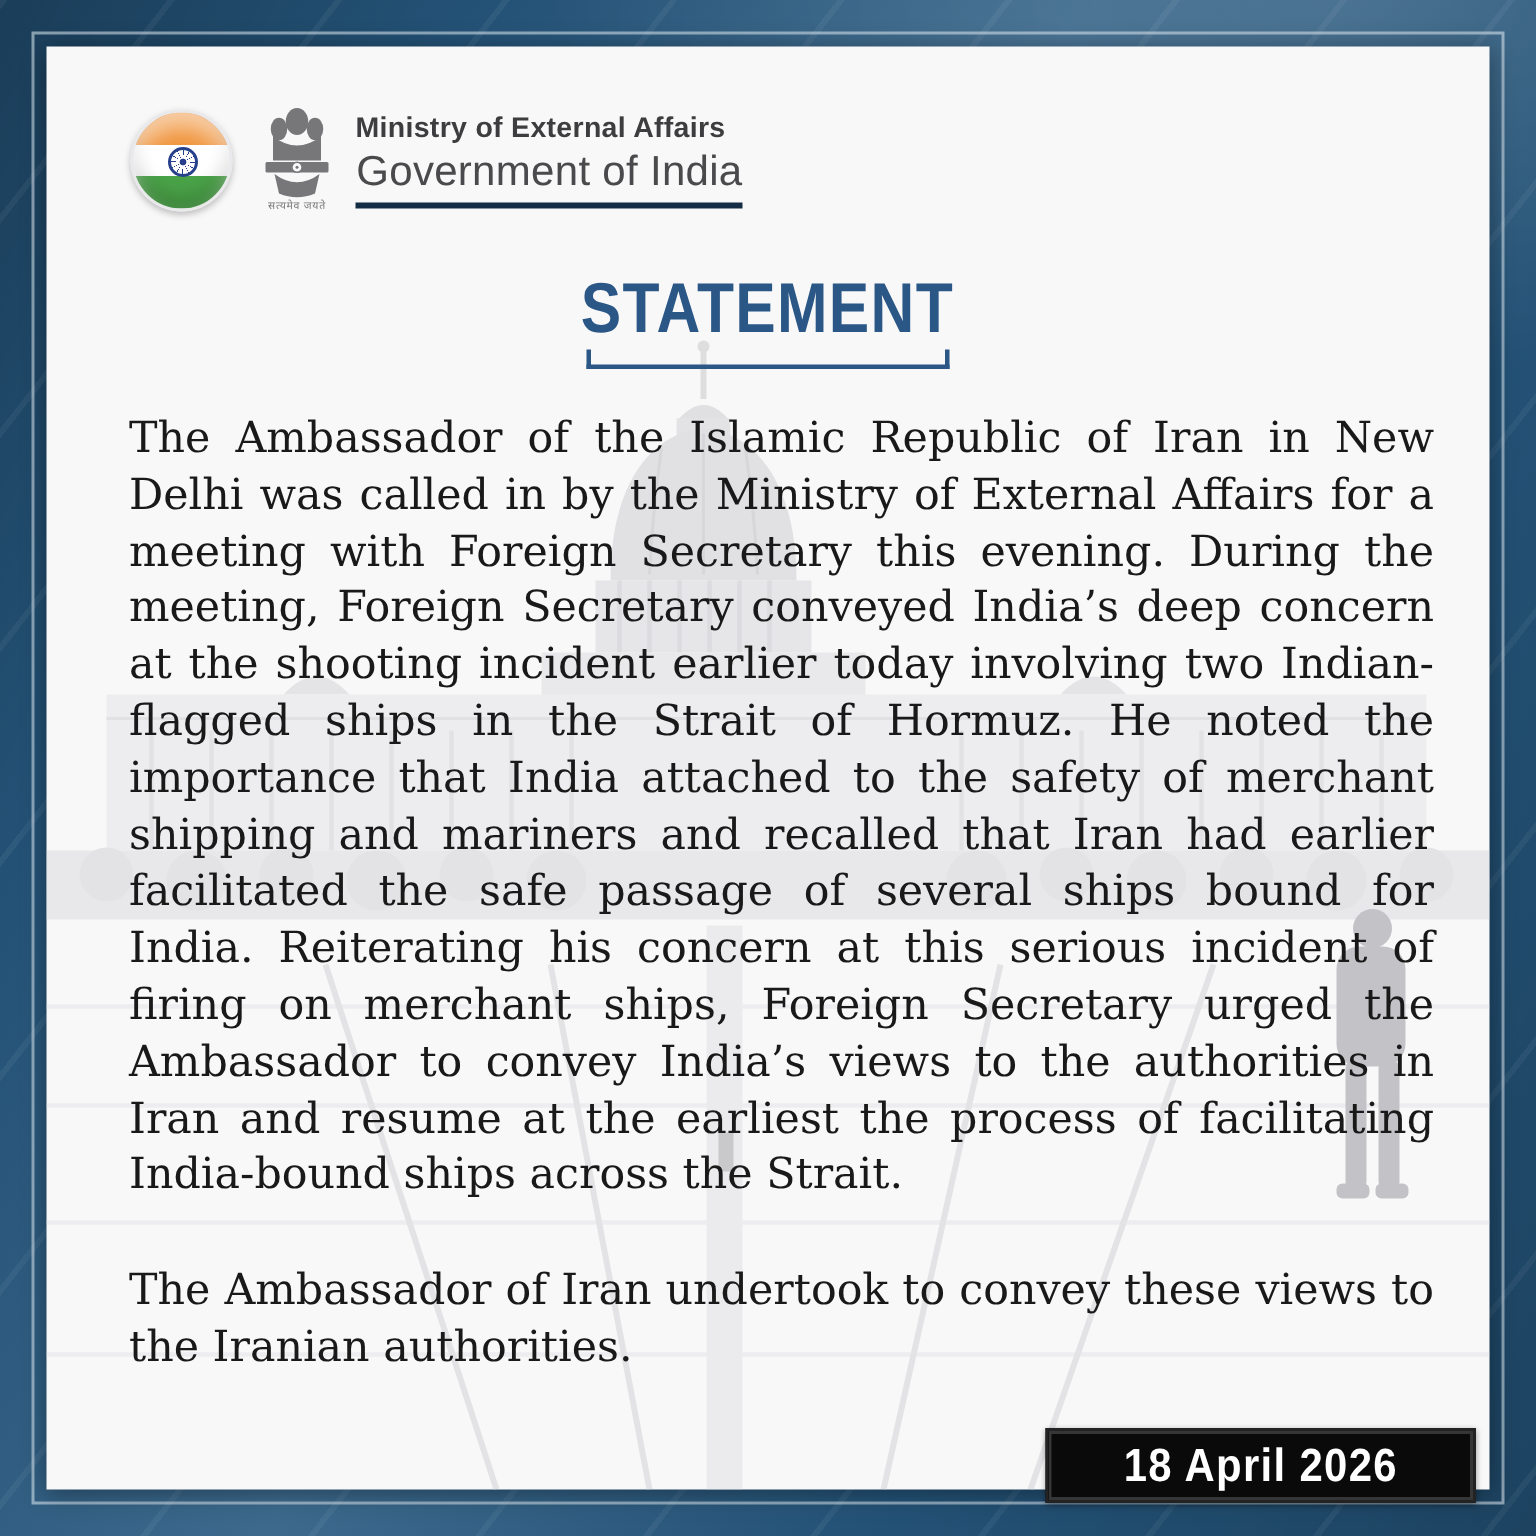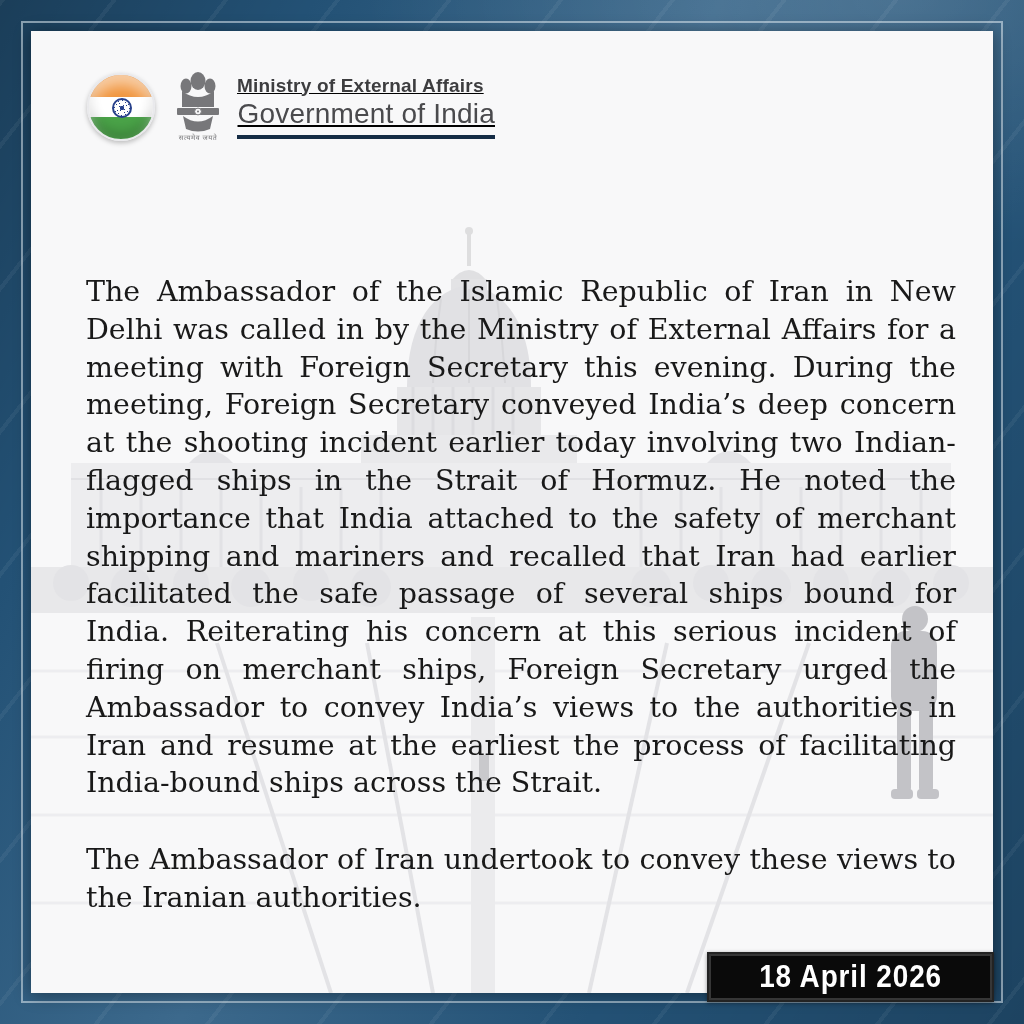--- a/index.html
+++ b/index.html
@@ -38,21 +38,21 @@
   .chakra{
     position:absolute;left:50%;top:50%;width:16px;height:16px;margin:-9px 0 0 -9px;
     border:2px solid #27408b;border-radius:50%;
     background:
       radial-gradient(circle at 50% 50%, #27408b 0 2px, transparent 2.5px),
       repeating-conic-gradient(#27408b 0deg 4deg, transparent 4deg 30deg);
   }
   .emblem{margin-left:12px;width:62px;text-align:center;}
   .emblem svg{display:block;margin:0 auto;}
   .emblem-motto{font-size:7px;color:#77777a;letter-spacing:0.5px;margin-top:1px;line-height:8px;}
-  .header-text{margin-left:8px;text-decoration:underline;}
+  .header-text{margin-left:8px;}
   .ministry-name{font-size:19px;font-weight:700;color:#3d3d3f;letter-spacing:0.2px;}
   .government-name{font-size:28px;font-weight:500;color:#4a4a4d;margin-top:1px;letter-spacing:0.2px;text-align:right;}
   .header-underline{height:4px;width:258px;background:#152c45;margin-top:5px;}
 
   
   .title-wrap{position:absolute;top:146px;left:0;right:0;text-align:center;}
   .statement-title{
     display:inline-block;font-size:47px;font-weight:800;color:#2b5787;
     letter-spacing:1px;transform:scaleX(0.86);transform-origin:center;
   }
@@ -66,21 +66,21 @@
     position:absolute;top:241px;left:54px;right:36px;
     font-family:"DejaVu Serif", serif;
     font-size:28.5px;line-height:37.8px;color:#191919;
     text-align:justify;
   }
   .statement-body p{margin:1px;}
   .statement-body p + p{margin-top:39px;}
 
   
   .date-badge{
-    position:absolute;right:30px;bottom:22px;z-index:5;
+    position:absolute;right:40px;bottom:22px;z-index:5;
     background:#0a0a0a;border:2px solid #232323;
     box-shadow:inset 0 0 0 2px rgba(150,150,150,0.32), 0 1px 4px rgba(0,0,0,0.4);
     padding:3px 40px;
   }
   .date-text{
     display:inline-block;font-size:31px;line-height:40px;font-weight:700;color:#ffffff;
     letter-spacing:1px;transform:scaleX(0.9);transform-origin:center;white-space:nowrap;
   }
 </style>
 </head>
@@ -182,20 +182,24 @@
         </svg>
         <div class="emblem-motto">सत्यमेव जयते</div>
       </div>
       <div class="header-text">
         <div class="ministry-name">Ministry of External Affairs</div>
         <div class="government-name">Government of India</div>
         <div class="header-underline"></div>
       </div>
     </div>
 
+    <div class="title-wrap">
+      <div class="statement-title">STATEMENT</div>
+      <div class="title-bracket"></div>
+    </div>
 
     <div class="statement-body">
       <p>The Ambassador of the Islamic Republic of Iran in New Delhi was called in by the Ministry of External Affairs for a meeting with Foreign Secretary this evening. During the meeting, Foreign Secretary conveyed India’s deep concern at the shooting incident earlier today involving two Indian-flagged ships in the Strait of Hormuz. He noted the importance that India attached to the safety of merchant shipping and mariners and recalled that Iran had earlier facilitated the safe passage of several ships bound for India. Reiterating his concern at this serious incident of firing on merchant ships, Foreign Secretary urged the Ambassador to convey India’s views to the authorities in Iran and resume at the earliest the process of facilitating India-bound ships across the Strait.</p>
       <p>The Ambassador of Iran undertook to convey these views to the Iranian authorities.</p>
     </div>
 
   </div>
 </div>
 
 <div class="date-badge">

